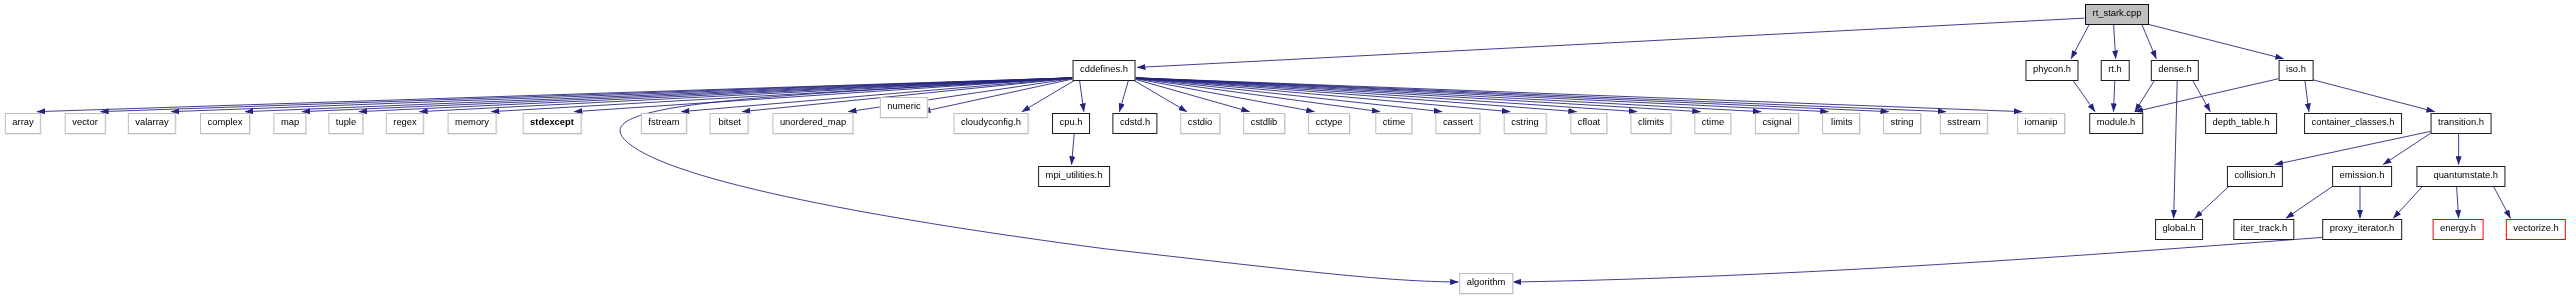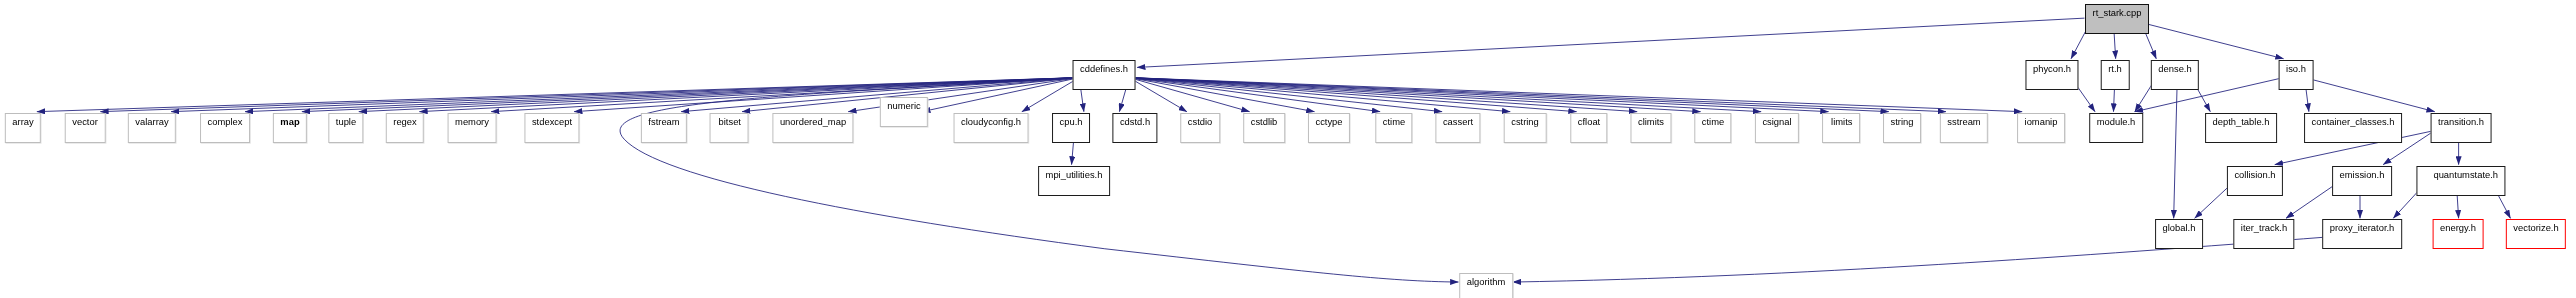--- a/index.html
+++ b/index.html
@@ -8,21 +8,21 @@
     width:2576px;height:298px;
     font-family:"Liberation Sans", sans-serif;
     background:#ffffff;
     overflow:hidden;
   }
   #edge-layer{position:absolute;left:0;top:0;width:2576px;height:298px;}
   .node{
     position:absolute;
     transform:translateX(-50%);
     box-sizing:border-box;
-    height:30px;line-height:16.7px;
+    height:21px;line-height:16.7px;
     padding:0 6.5px;
     background:#ffffff;
     border:0.7px solid #bdbdbd;
     box-shadow:0.7px 0.7px 0 #e3e3e3;
     font-size:9.4px;color:#000000;
     white-space:nowrap;
     text-align:left;
   }
   .node.project{border:1.1px solid #1c1c1c;box-shadow:none;}
   .node.red{border:1.1px solid #ff0000;box-shadow:none;}
@@ -100,25 +100,25 @@
       <div class="node root" style="left: 2117px; top: 4.4px;">rt_stark.cpp</div>
       <div class="node project" style="left: 1104px; top: 60px;">cddefines.h</div>
       <div class="node project" style="left: 2052px; top: 60px;">phycon.h</div>
       <div class="node project" style="left: 2115px; top: 60px;">rt.h</div>
       <div class="node project" style="left: 2175px; top: 60px;">dense.h</div>
       <div class="node project" style="left: 2296px; top: 60px;">iso.h</div>
       <div class="node std" style="left: 23px; top: 113px;">array</div>
       <div class="node std" style="left: 85px; top: 113px;">vector</div>
       <div class="node std" style="left: 152px; top: 113px;">valarray</div>
       <div class="node std" style="left: 225px; top: 113px;">complex</div>
-      <div class="node std" style="left: 290px; top: 113px; font-weight: bold;">map</div>
+      <div class="node std" style="left: 290px; top: 113px;">map</div>
       <div class="node std" style="left: 346px; top: 113px;">tuple</div>
       <div class="node std" style="left: 405px; top: 113px;">regex</div>
       <div class="node std" style="left: 472px; top: 113px;">memory</div>
-      <div class="node std" style="left: 552px; top: 113px;">stdexcept</div>
+      <div class="node std" style="left: 552px; top: 113px; font-weight: bold;">stdexcept</div>
       <div class="node std" style="left: 664px; top: 113px;">fstream</div>
       <div class="node std" style="left: 729px; top: 113px; padding-left: 8px;">bitset</div>
       <div class="node std" style="left: 813px; top: 113px;">unordered_map</div>
       <div class="node std" style="left: 904px; top: 97px;">numeric</div>
       <div class="node std" style="left: 991px; top: 113px;">cloudyconfig.h</div>
       <div class="node project" style="left: 1071px; top: 113px;">cpu.h</div>
       <div class="node project" style="left: 1135px; top: 113px;">cdstd.h</div>
       <div class="node std" style="left: 1200px; top: 113px;">cstdio</div>
       <div class="node std" style="left: 1264px; top: 113px;">cstdlib</div>
       <div class="node std" style="left: 1329px; top: 113px;">cctype</div>

